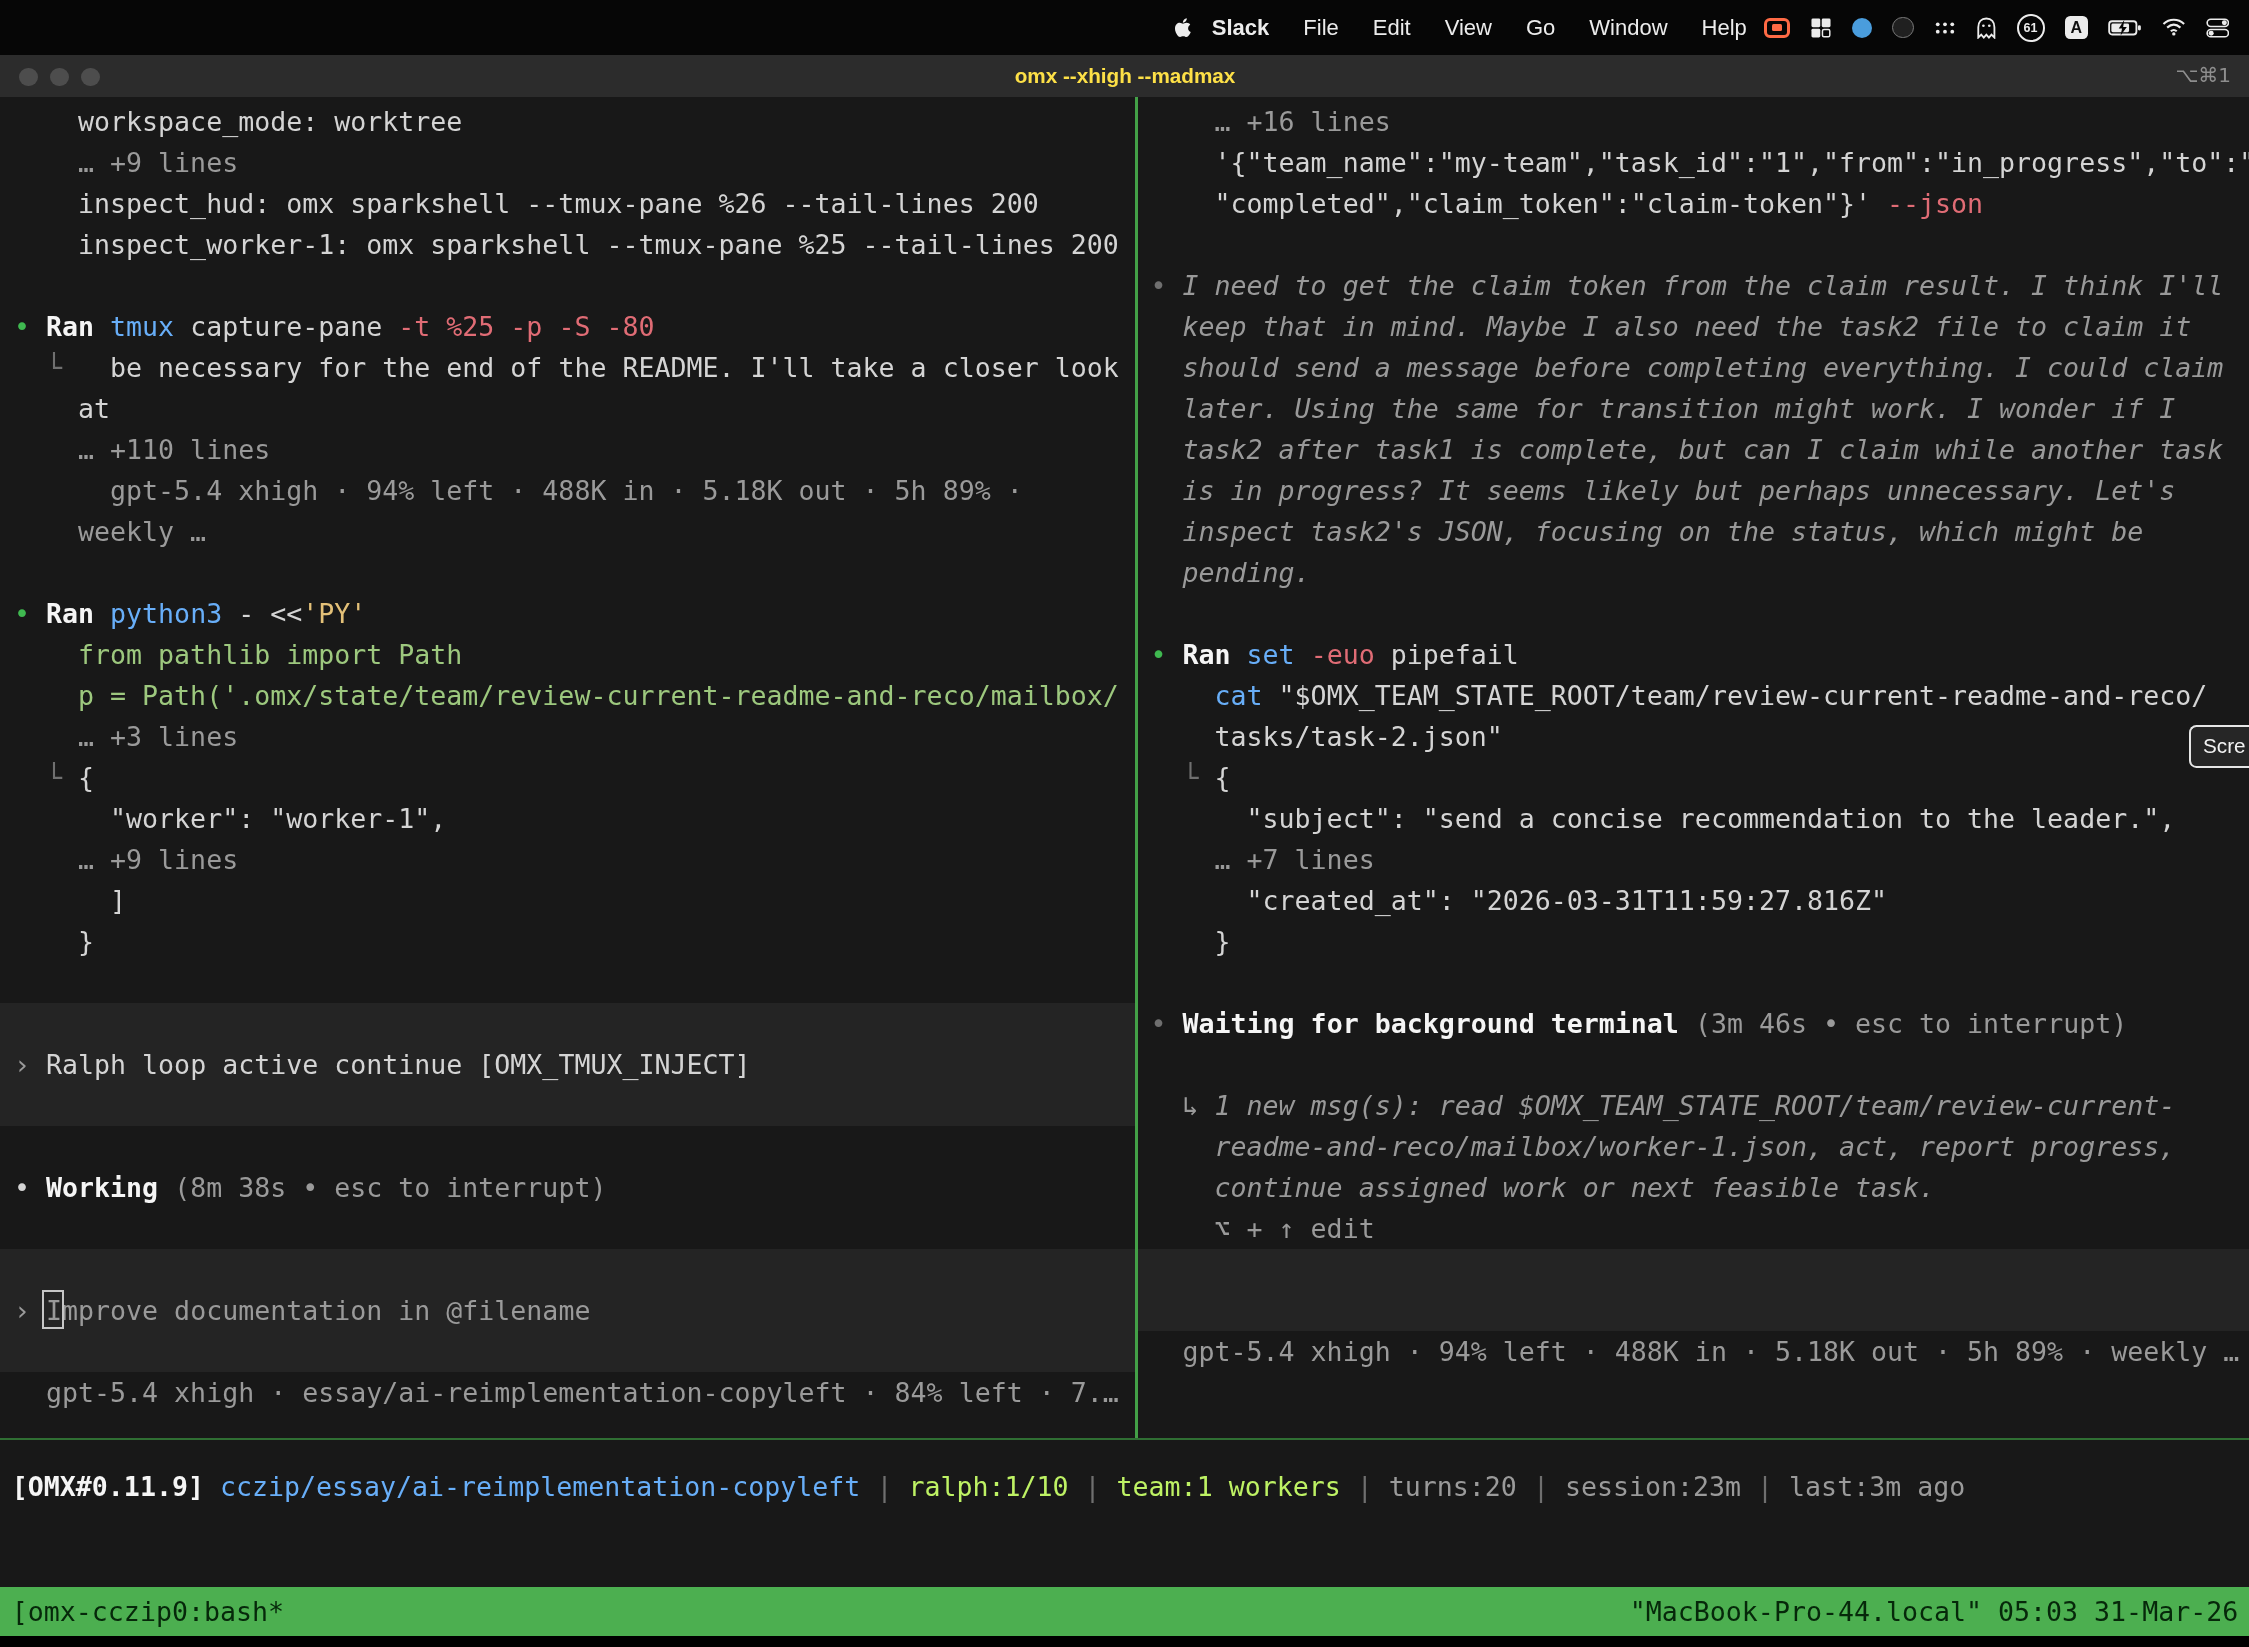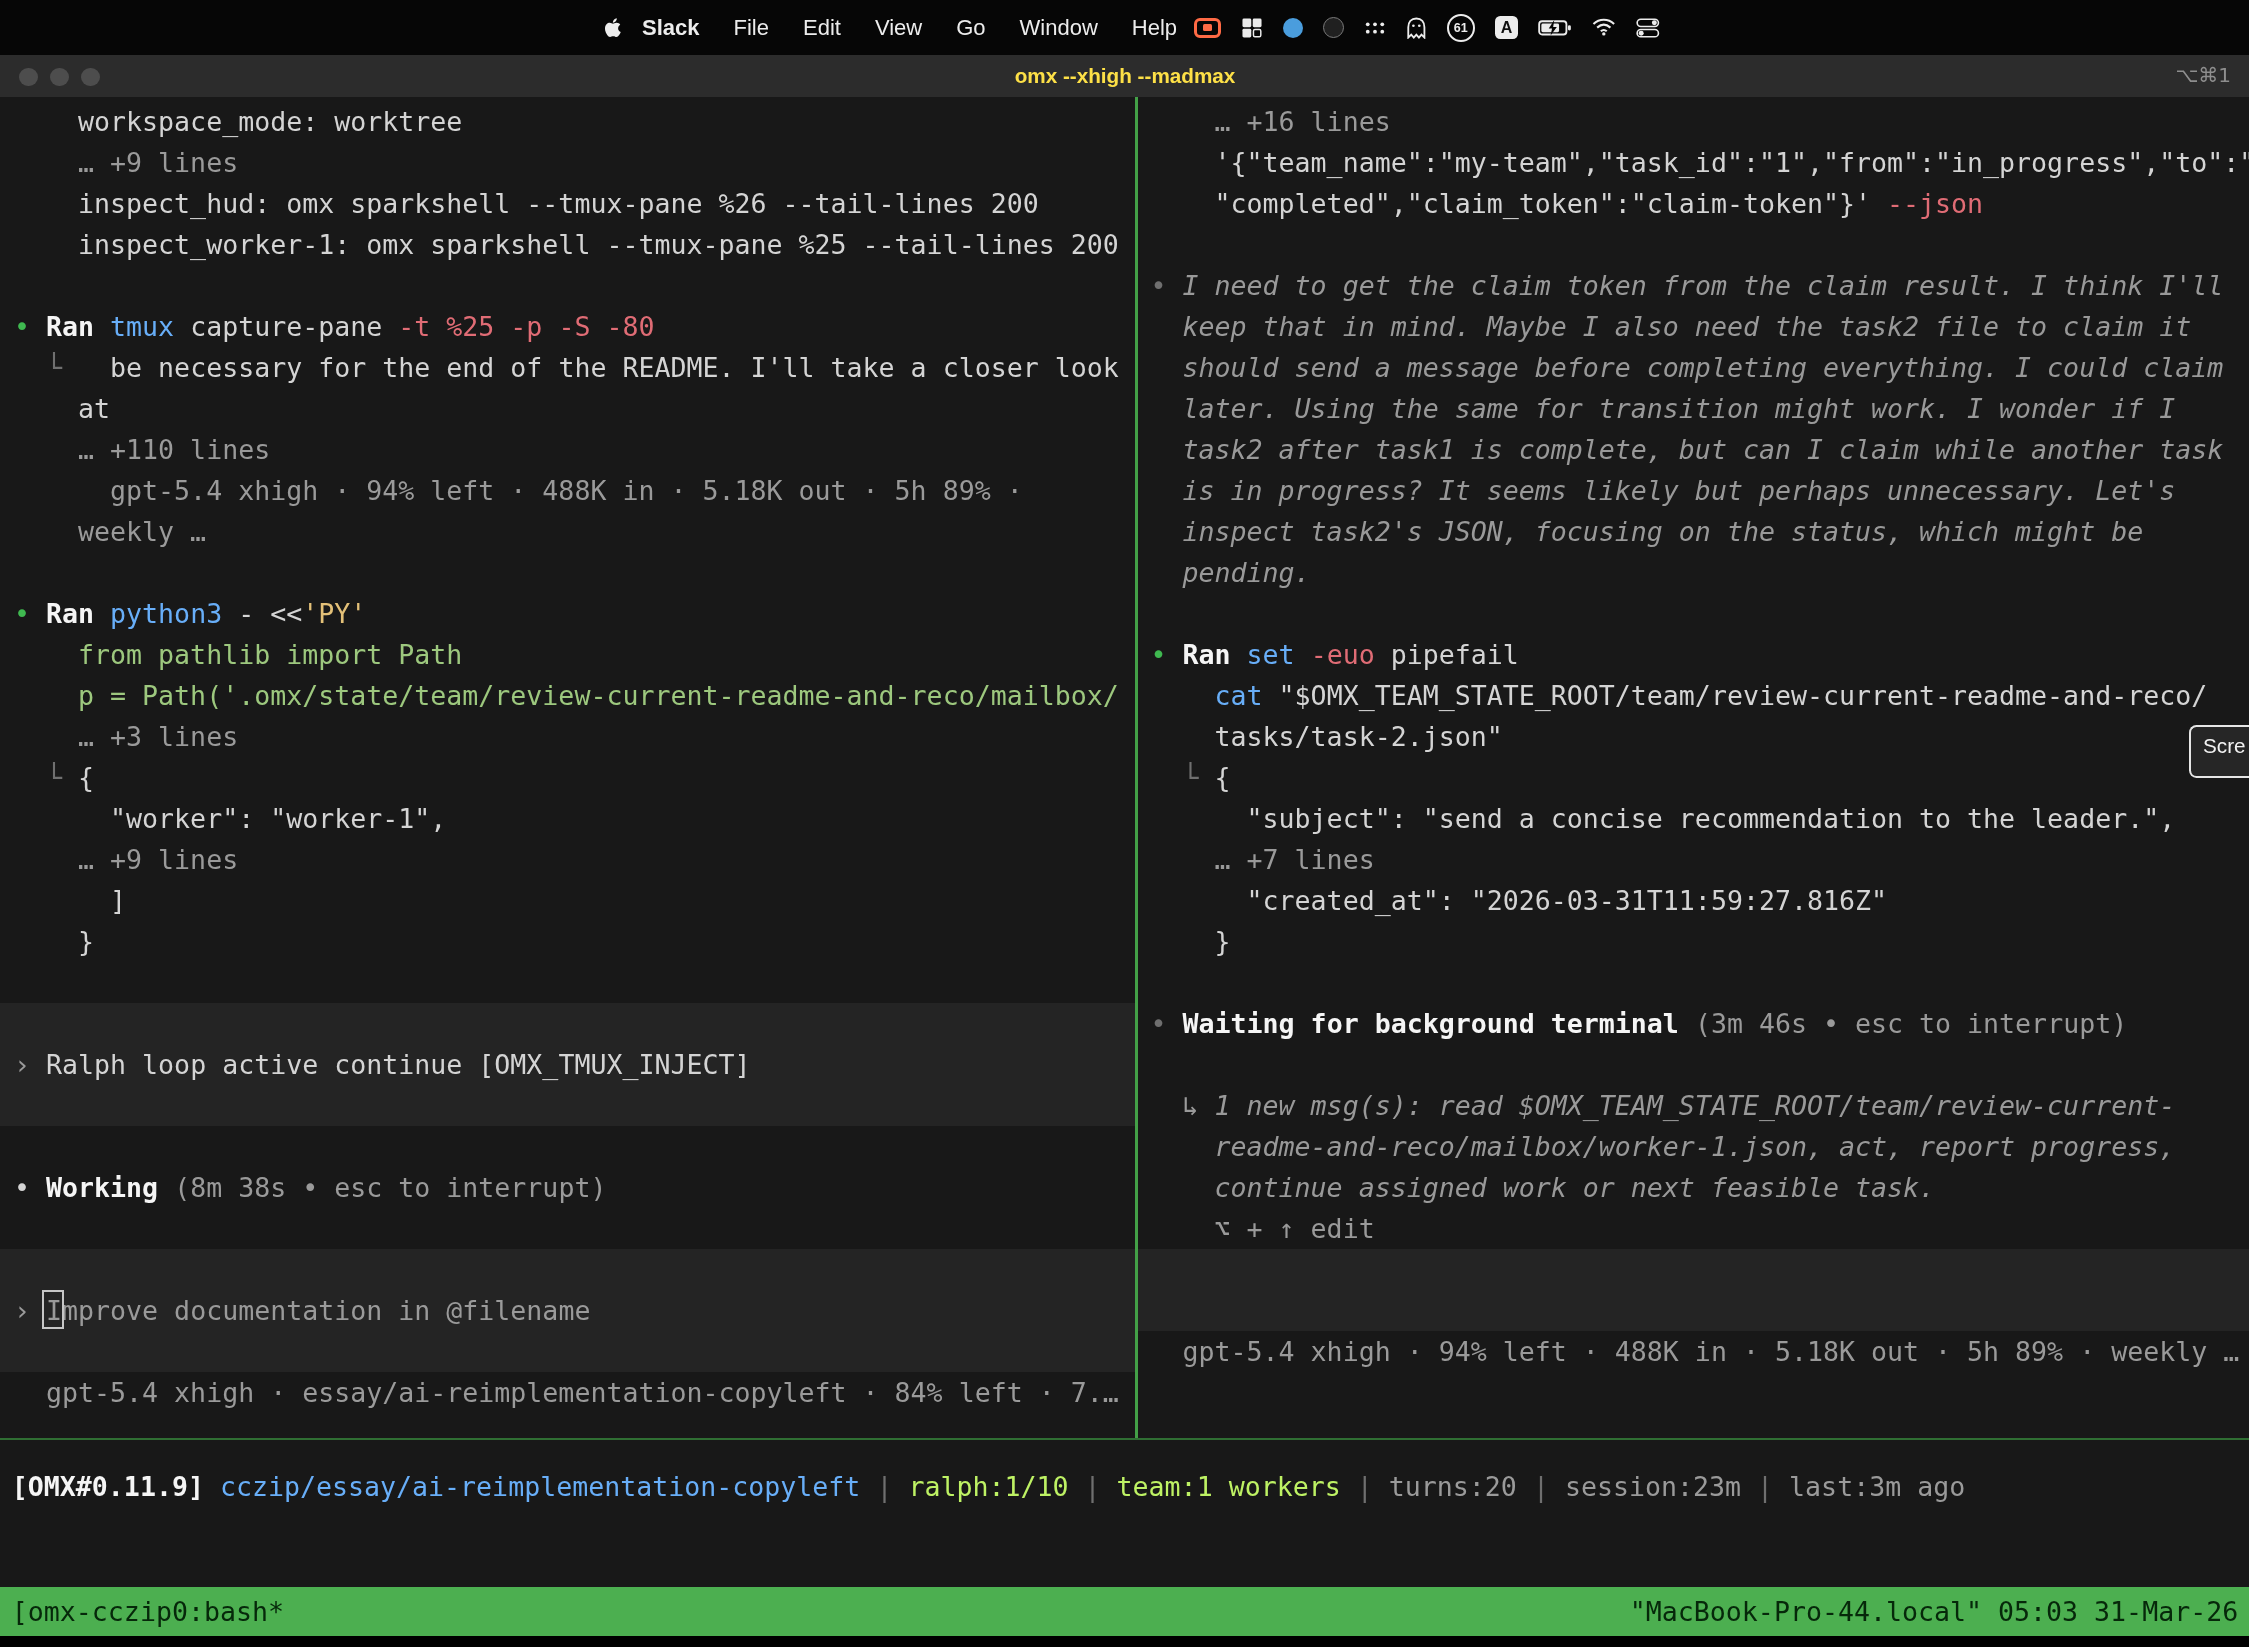--- a/index.html
+++ b/index.html
@@ -1,21 +1,21 @@
 <!DOCTYPE html>
 <html style="font-size:11.8px"><head>
 <meta charset="utf-8">
 <style>
   *{margin:0;padding:0;box-sizing:border-box}
   html,body{width:2250px;height:1648px;background:#000;overflow:hidden}
   body{font-family:"DejaVu Sans Mono","DejaVu Sans",monospace;position:relative}
 
   
   .menubar{position:absolute;top:0;left:0;right:0;height:55px;background:#060606;
-    display:flex;align-items:center;justify-content:center;padding:0 20.7px 0 34px}
+    display:flex;align-items:center;justify-content:flex-end;padding:0 20.7px 0 34px}
   .menu-left{display:flex;align-items:center}
   .apple{margin-right:10.3px;display:flex;align-items:center}
   .mi{font-family:"Liberation Sans",sans-serif;font-size:22px;color:#ececec;padding:0 17px;white-space:nowrap}
   .mi.app{font-weight:bold;padding-left:10.3px}
   .menu-right{display:flex;align-items:center;gap:20px}
   .ic{display:flex;align-items:center;justify-content:center}
   .rec{width:26.6px;height:20px;border:3px solid #ff6a45;border-radius:5.9px}
   .rec-in{width:9.6px;height:6.6px;background:#ff6a45;border-radius:1.5px}
   .blob{width:20px;height:20px;border-radius:50%;background:#4a9ddd}
   .darkc{width:21.4px;height:21.4px;border-radius:50%;background:#202020;border:1.5px solid #7a7a7a}
@@ -59,21 +59,21 @@
   .cur::after{content:"";position:absolute;left:-3.7px;right:-2.2px;top:-5.2px;bottom:-3px;border:2.2px solid #c6c6c6}
 
   
   .hdiv{position:absolute;top:1438px;left:0;width:100%;height:2.2px;background:#2f6e33}
   .hud{position:absolute;top:1440px;left:0;width:100%;height:147px;background:#181818;padding:26px 0 0 11.8px}
   .tmuxbar{position:absolute;top:1587px;left:0;width:100%;height:49px;background:#4caf50;
     display:flex;justify-content:space-between;align-items:center;padding:0 11.8px;
     font-size:26.6px;color:#06280a;white-space:pre}
 
   
-  .popup{position:absolute;top:725px;right:0;height:53px;background:#262626;border:2.2px solid #e6e6e6;border-right:none;
+  .popup{position:absolute;top:725px;right:0;height:43px;background:#262626;border:2.2px solid #e6e6e6;border-right:none;
     border-radius:7.4px 0 0 7.4px;color:#f2f2f2;font-family:"Liberation Sans",sans-serif;
     font-size:20.7px;line-height:38px;padding:0 4.4px 0 11.8px;overflow:hidden}
 </style>
 </head>
 <body>
 
 <div class="screen">
 
   <div class="menubar">
     <div class="menu-left">

